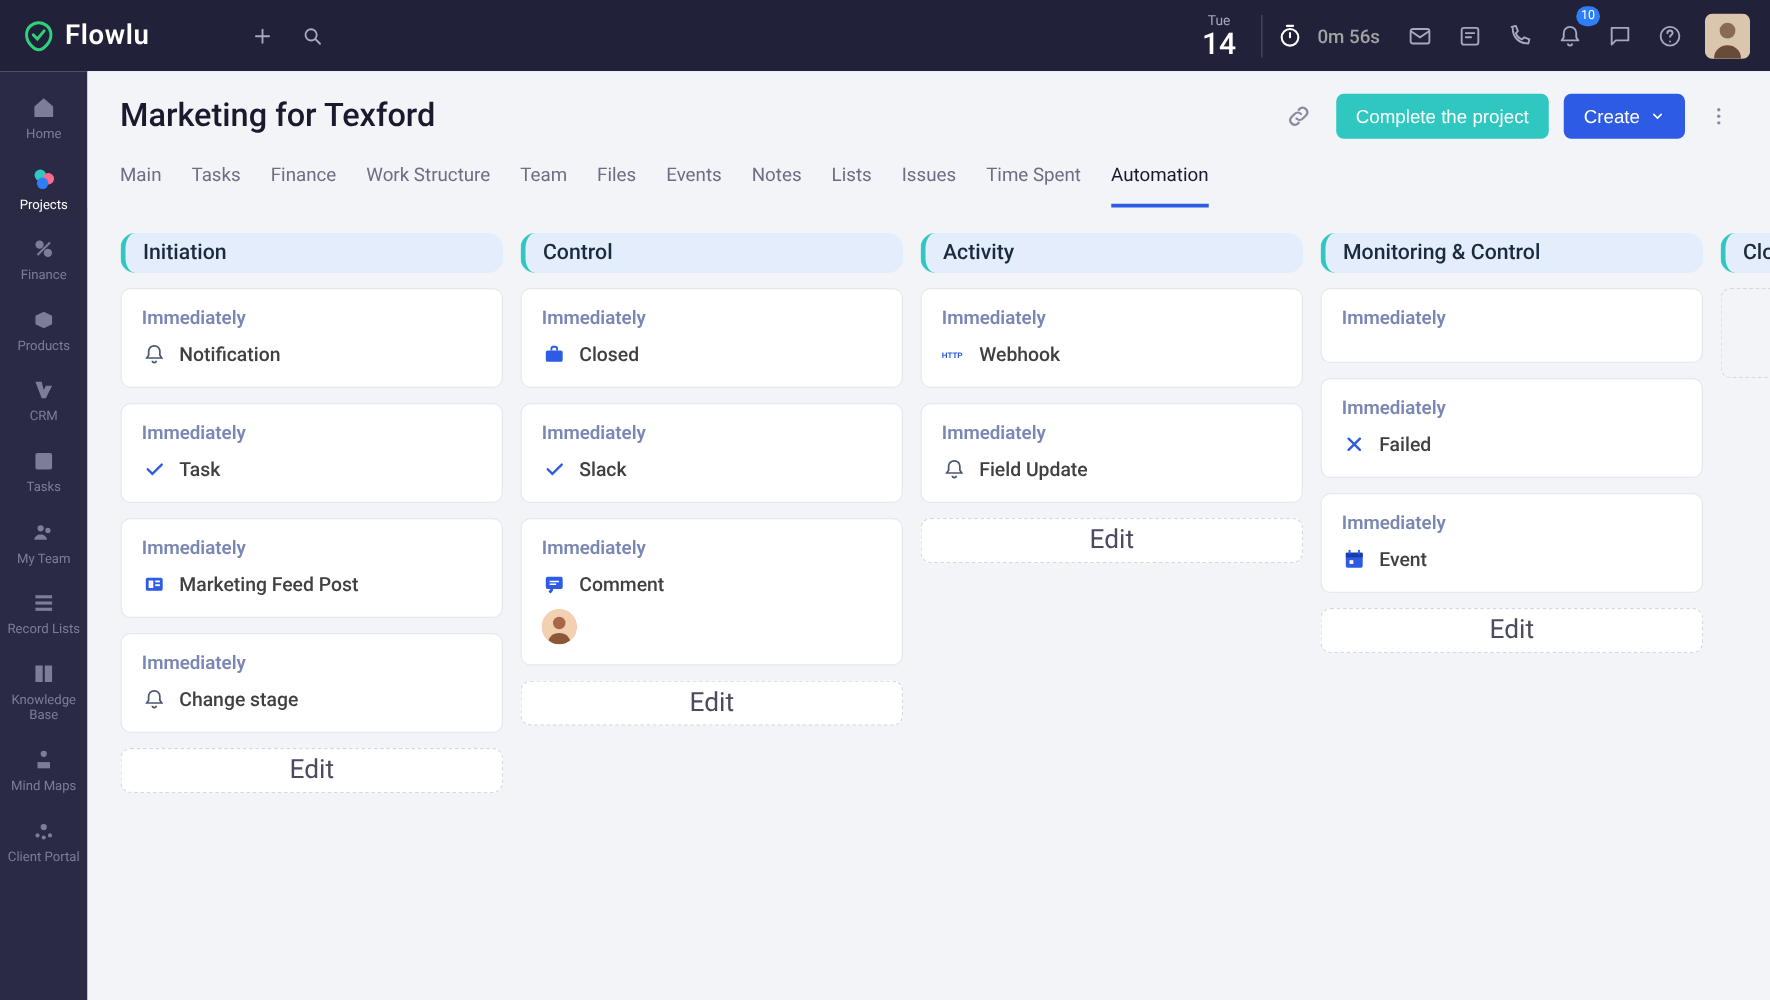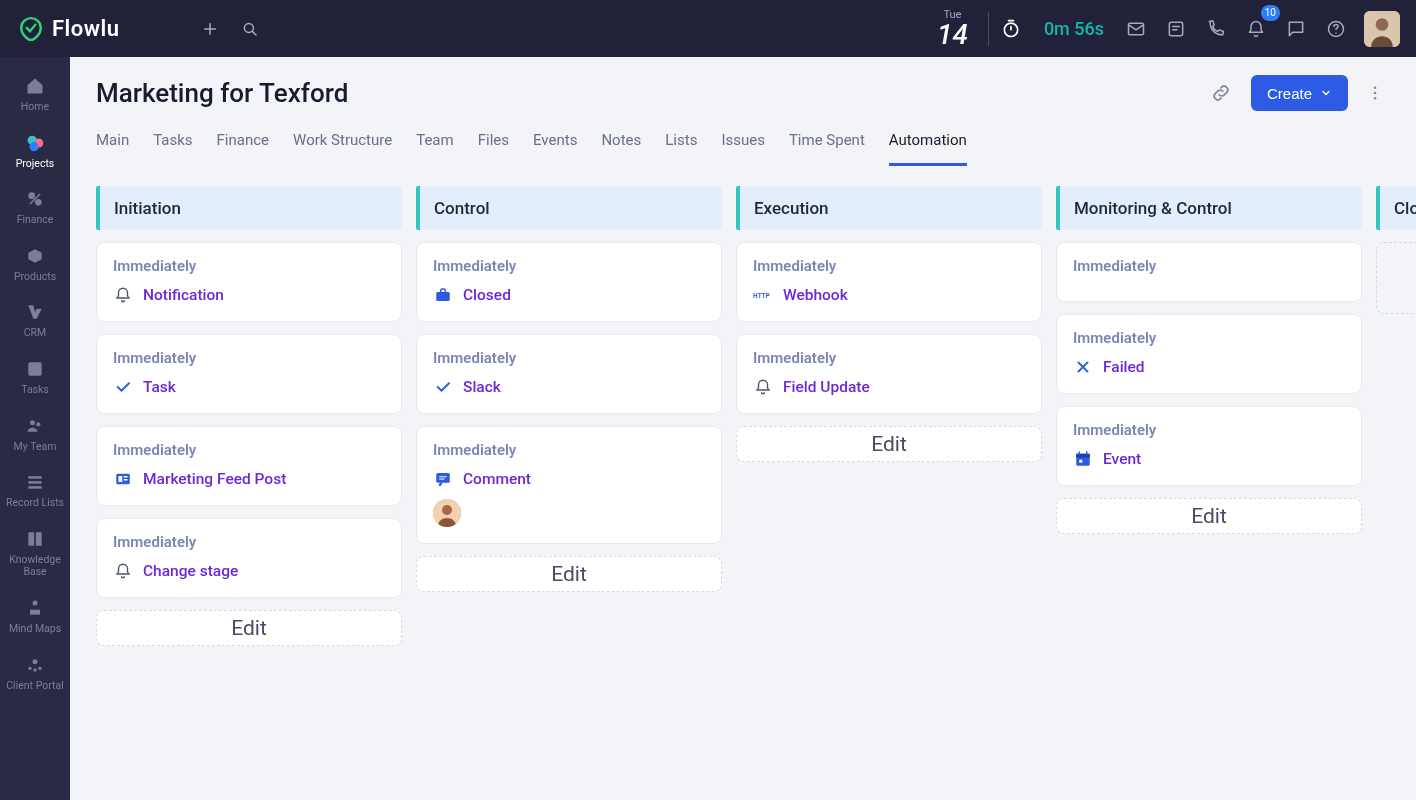--- a/index.html
+++ b/index.html
@@ -6,23 +6,23 @@
   body { font-family: -apple-system, BlinkMacSystemFont, "Segoe UI", Roboto, Arial, sans-serif; background: #f2f4f8; width:1416px; height:800px; overflow:hidden; }
   
   
   .top-header { height:57px; background:#21213a; display:flex; align-items:center; padding:0 16px 0 18px; color:#fff; }
   .logo-wrap { display:flex; align-items:center; gap:8px; }
   .logo-text { font-size:22px; font-weight:600; color:#fff; letter-spacing:0.5px; }
   .top-header .icon-btn { width:40px; height:40px; display:flex; align-items:center; justify-content:center; color:#a8a8c0; cursor:pointer; border-radius:6px; }
   .spacer { flex:1; }
   .date-block { display:flex; flex-direction:column; align-items:center; margin-right:12px; color:#fff; }
   .date-block .dow { font-size:11px; color:#a8a8c0; }
-  .date-block .day { font-size:28px; font-weight:500; line-height:1;font-style:italic; }
+  .date-block .day { font-size:24px; font-weight:500; line-height:1; }
   .vline { width:1px; height:34px; background:rgba(255,255,255,0.2); margin:0 8px; }
-  .timer-block { display:flex; align-items:center; gap:23px; color:#14b8a6; font-size:18px; font-weight:500; margin:0 12px 0 4px;}
+  .timer-block { display:flex; align-items:center; gap:12px; color:#a3a3a3; font-size:15px; font-weight:500; margin:0 12px 0 4px;}
   .badge { position:absolute; top:-4px; right:-4px; background:#2d7ff9; color:#fff; font-size:10px; min-width:18px; height:16px; border-radius:8px; display:flex; align-items:center; justify-content:center; padding:0 4px; }
   .bell-wrap { position:relative; }
   .avatar { width:36px; height:36px; border-radius:6px; background:linear-gradient(135deg,#d8b896,#a8866d); margin-left:8px; display:flex; align-items:center; justify-content:center; overflow:hidden; }
   .avatar svg { width:100%; height:100%; }
   
   
   .app-body { display:flex; height:calc(800px - 57px); }
   .sidebar { width:70px; background:#2a2a44; display:flex; flex-direction:column; align-items:flex-end; padding-top:10px; }
   .side-item { width:70px; padding:8px 0 10px; display:flex; flex-direction:column; align-items:center; gap:4px; cursor:pointer; color:#7d7d9a; font-size:10.5px; text-align:center; line-height:1.2; }
   .side-item.active { color:#fff; }
@@ -42,26 +42,26 @@
   
   .tabs { display:flex; gap:24px; margin-top:12px; }
   .tab { padding:8px 0 14px; font-size:15px; color:#6d6d85; cursor:pointer; border-bottom:3px solid transparent; }
   .tab.active { color:#1a1a2e; border-bottom-color:#2d5be3; }
   
   
   .board-wrap { flex:1; overflow-x:auto; padding:20px 0 20px 26px; }
   .board { display:flex; gap:14px; min-width:max-content; }
   .column { width:306px; flex-shrink:0; display:flex; flex-direction:column; gap:12px; }
   .column.last { width:200px; }
-  .col-header { height:44px; background:#e3edfb; border-left:4px solid #2fc7c0; border-radius:2px; display:flex; align-items:center; padding:0 14px; font-size:17px; font-weight:500; color:#1a2a40; }
+  .col-header { height:32px; background:#e3edfb; border-left:4px solid #2fc7c0; border-radius:12px; display:flex; align-items:center; padding:0 14px; font-size:17px; font-weight:500; color:#1a2a40; }
   .column.last .col-header { border-left-color:#2fc7c0; }
   
   .card { background:#fff; border:1px solid #e5e8ef; border-radius:8px; padding:14px 16px 16px; cursor:pointer; }
   .card .when { color:#7a86b4; font-weight:600; font-size:15px; margin-bottom:10px; }
-  .card .action-row { display:flex; align-items:center; gap:10px; color:#6d28d9; font-size:15.5px; font-weight:500; }
+  .card .action-row { display:flex; align-items:center; gap:10px; color:#404040; font-size:15.5px; font-weight:500; }
   .card .action-icon { width:20px; height:20px; display:flex; align-items:center; justify-content:center; flex-shrink:0; }
   .card .avatar-sm { width:28px; height:28px; border-radius:50%; background:linear-gradient(135deg,#f0c8a8,#d89878); margin-top:10px; display:flex; align-items:center; justify-content:center; overflow:hidden;}
 
   .edit-btn { height:36px; background:#fff; border:1px dashed #d5d9e3; border-radius:8px; display:flex; align-items:center; justify-content:center; color:#4a4a60; font-size:21px; cursor:pointer; }
 
   svg { display:block; }
 </style>
 </head>
 <body>
 
@@ -249,20 +249,23 @@
   <div class="main">
     <div class="page-head">
       <div class="title-row">
         <h1 class="page-title">Marketing for Texford</h1>
         <div class="spacer2"></div>
         <div class="link-icon">
           <svg width="22" height="22" viewBox="0 0 24 24">
               <path d="M10 14a4 4 0 005.6 0l3-3a4 4 0 00-5.6-5.6l-1 1M14 10a4 4 0 00-5.6 0l-3 3a4 4 0 005.6 5.6l1-1" fill="none" stroke="currentColor" stroke-width="2" stroke-linecap="round"></path>
             </svg>
         </div>
+        <button class="btn btn-teal">
+          <span>Complete the project</span>
+        </button>
         <button class="btn btn-blue">
           <span>Create</span>
           <svg width="12" height="12" viewBox="0 0 24 24">
               <path d="M6 9l6 6 6-6" fill="none" stroke="#fff" stroke-width="2.5" stroke-linecap="round"></path>
             </svg>
         </button>
         <div class="more-vert">
           <svg width="18" height="18" viewBox="0 0 24 24">
               <circle cx="12" cy="5" r="1.8" fill="currentColor"></circle>
               <circle cx="12" cy="12" r="1.8" fill="currentColor"></circle>
@@ -380,21 +383,21 @@
                 <svg viewBox="0 0 28 28">
                   <rect width="28" height="28" fill="#f2d0b0"></rect>
                   <circle cx="14" cy="11" r="5" fill="#a86848"></circle>
                   <path d="M5 28c0-6 4-9 9-9s9 3 9 9" fill="#8a5838"></path>
                 </svg>
               </div>
             </div>
             <div class="edit-btn">Edit</div>
           </div>
           <div class="column">
-            <div class="col-header">Execution</div>
+            <div class="col-header">Activity</div>
             <div class="card">
               <div class="when">Immediately</div>
               <div class="action-row">
                 <span class="action-icon">
                   <svg width="22" height="14" viewBox="0 0 28 14">
                     <text x="0" y="11" font-size="9" font-weight="700" fill="#2d5be3" font-family="Arial">HTTP</text>
                   </svg>
                 </span>
                 <span>Webhook</span>
               </div>

